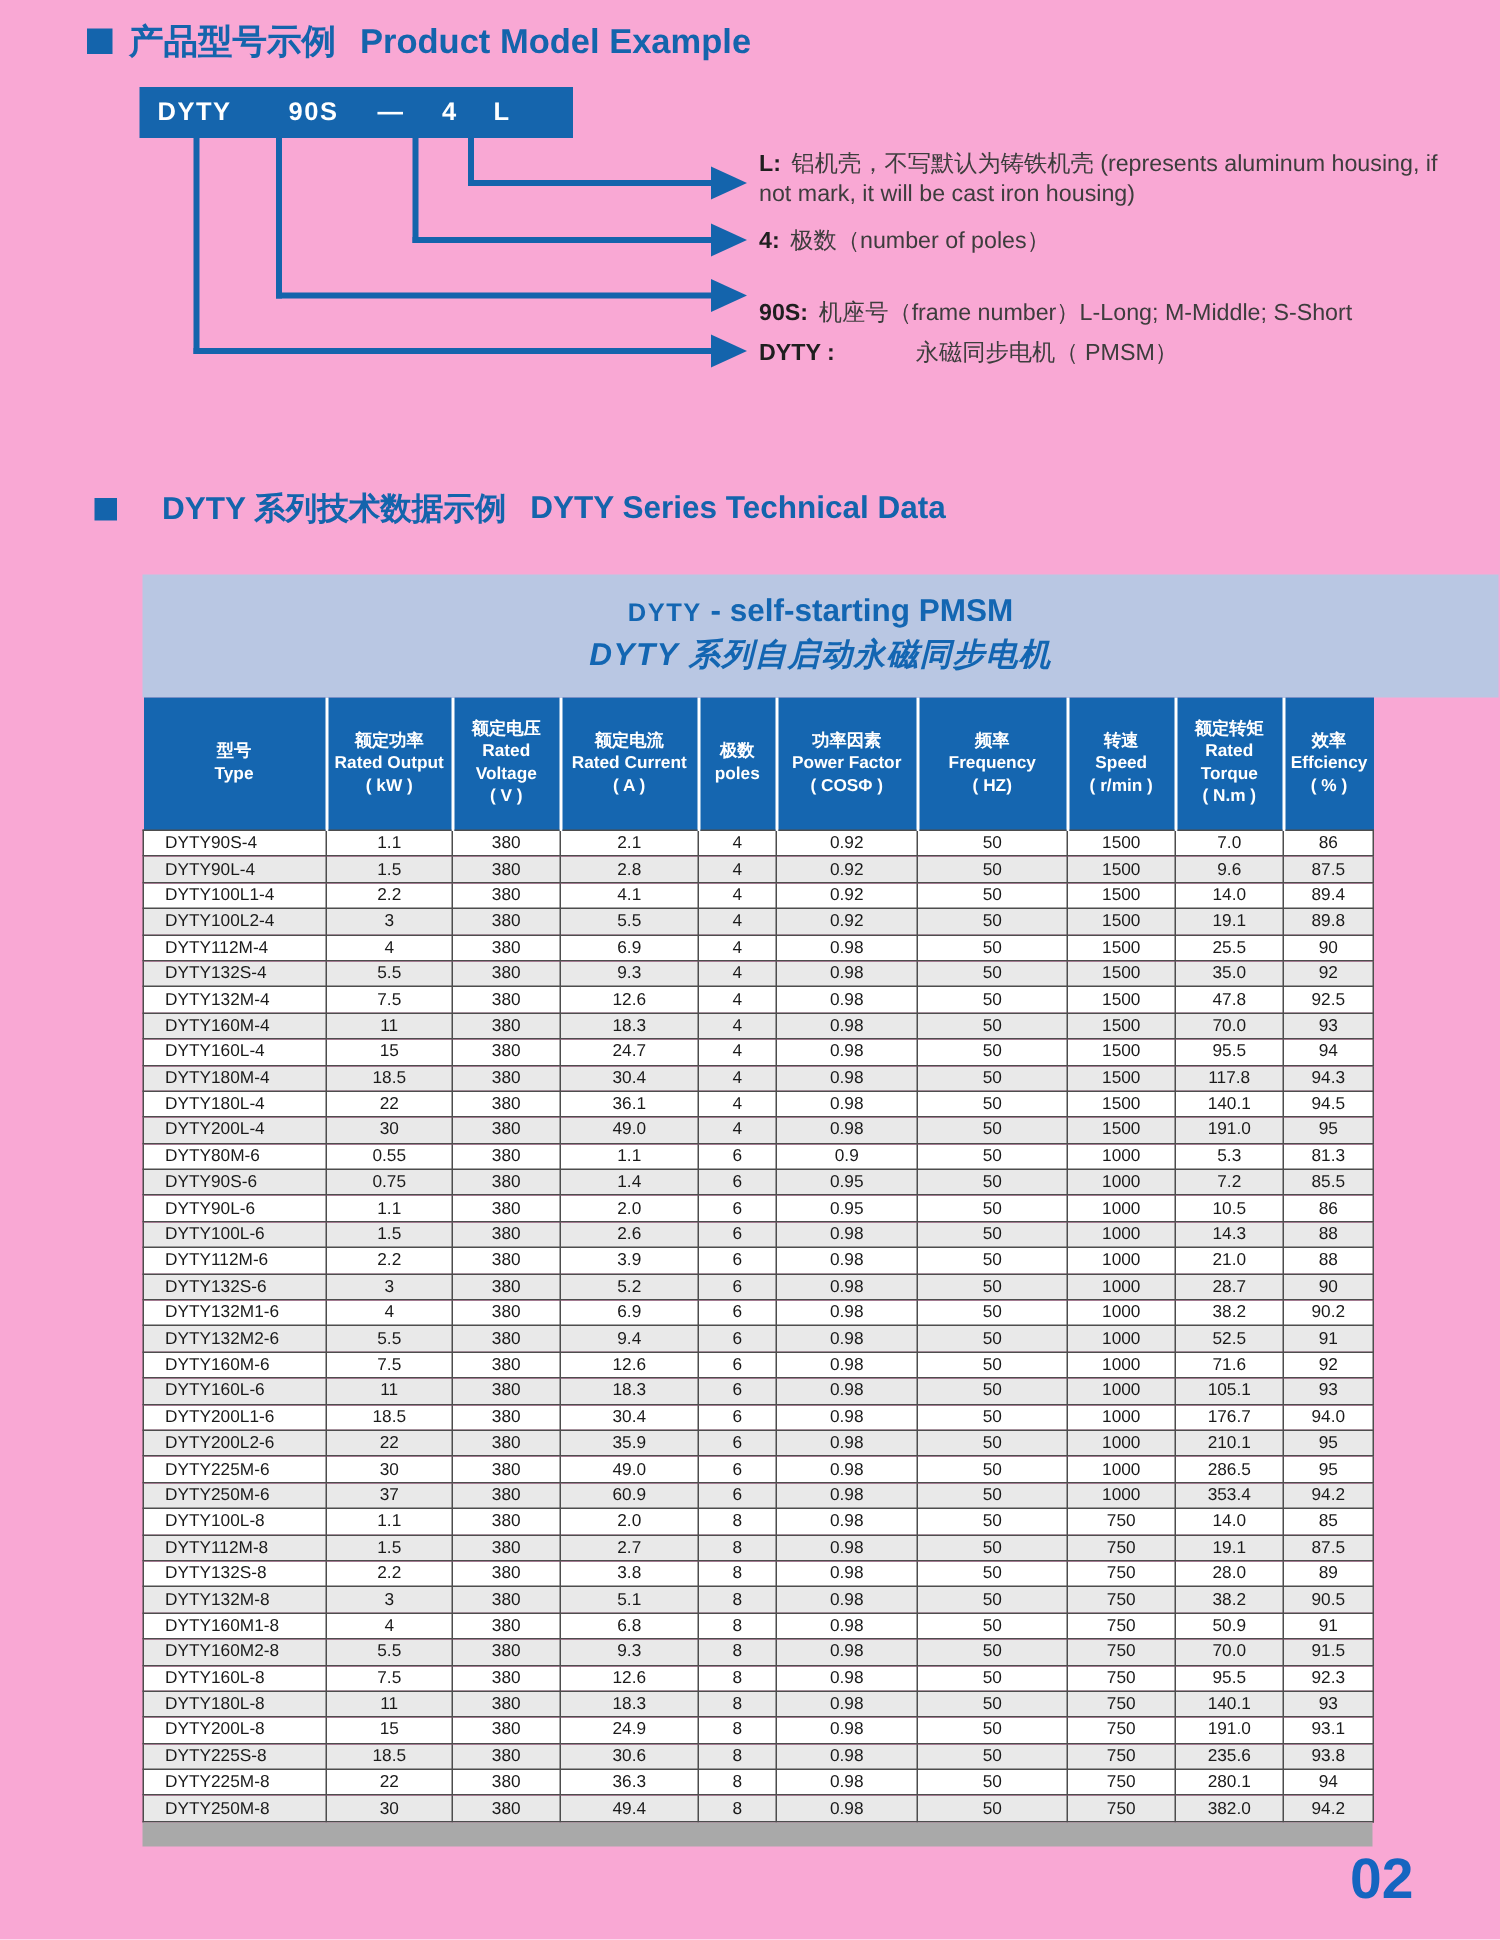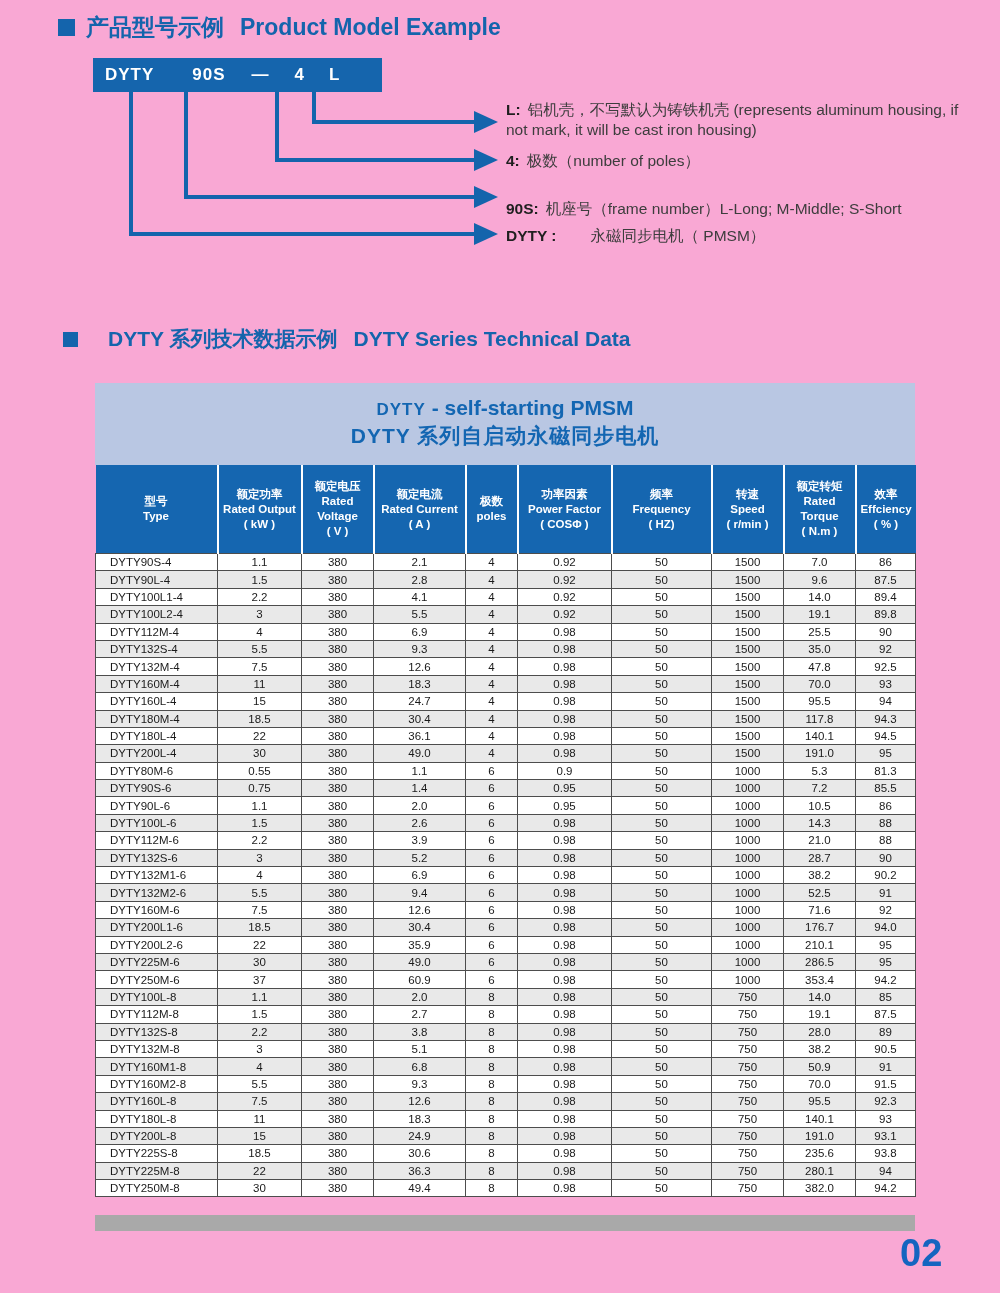--- a/index.html
+++ b/index.html
@@ -24,29 +24,29 @@
   .tok3 { margin-left:25px; } .tok4 { margin-left:24px; }
 
   .vline { position:absolute; width:4px; background:#1464ac; }
   .hline { position:absolute; height:4px; background:#1464ac; }
   .arrowhead { position:absolute; width:0; height:0;
     border-top:11px solid transparent; border-bottom:11px solid transparent;
     border-left:24px solid #1464ac; }
 
   .callout { position:absolute; left:506px; font-size:15.5px; color:#3d3d3d; line-height:20px; }
   .callout b { color:#1f1f1f; margin-right:7px; }
-  #callout-dyty b { margin-right:34px; }
+  #callout-dyty b { margin-right:54px; }
   #callout-l { width:458px; }
 
   
-  .banner { position:absolute; left:95px; top:383px; width:820px; height:82px;
+  .banner { position:absolute; left:95px; top:383px; width:904px; height:82px;
     background:#b9c7e3; color:#1366b2; text-align:center; font-weight:bold; }
   .banner-line1 { padding-top:13px; font-size:21px; }
   .banner-line1 .small { font-size:17px; letter-spacing:1px; }
-  .banner-line2 { font-size:21px; margin-top:2px; letter-spacing:1px; }
+  .banner-line2 { font-size:21px; margin-top:2px; letter-spacing:1px;font-style:italic; }
 
   
   .data-table { position:absolute; left:95px; top:465px; width:820px;
     border-collapse:collapse; table-layout:fixed; }
   .data-table thead th { background:#1566b0; color:#ffffff; font-size:11.5px; font-weight:bold;
     height:88px; vertical-align:middle; line-height:15px; padding:0 2px;
     border-left:2px solid #ffffff; }
   .data-table thead th:first-child { border-left:none; }
   .data-table thead th span { display:block; }
   .data-table tbody td { border:1px solid #4d4d4d; height:16.4px; text-align:center;
@@ -435,20 +435,32 @@
           <td>380</td>
           <td>12.6</td>
           <td>6</td>
           <td>0.98</td>
           <td>50</td>
           <td>1000</td>
           <td>71.6</td>
           <td>92</td>
         </tr>
         <tr>
+          <td>DYTY160L-6</td>
+          <td>11</td>
+          <td>380</td>
+          <td>18.3</td>
+          <td>6</td>
+          <td>0.98</td>
+          <td>50</td>
+          <td>1000</td>
+          <td>105.1</td>
+          <td>93</td>
+        </tr>
+        <tr>
           <td>DYTY200L1-6</td>
           <td>18.5</td>
           <td>380</td>
           <td>30.4</td>
           <td>6</td>
           <td>0.98</td>
           <td>50</td>
           <td>1000</td>
           <td>176.7</td>
           <td>94.0</td>

